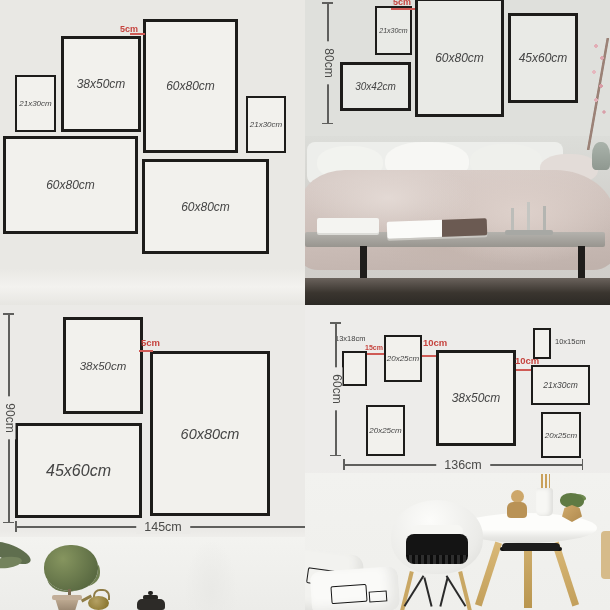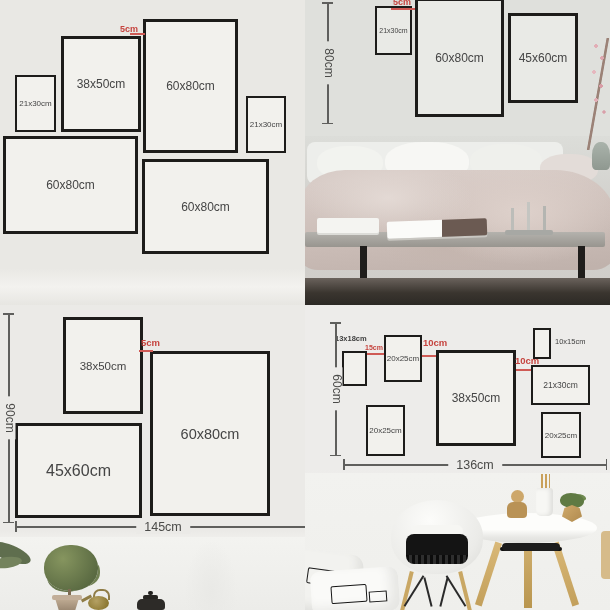--- a/index.html
+++ b/index.html
@@ -7,21 +7,21 @@
     font-family:"Liberation Sans","DejaVu Sans",sans-serif;}
   .q{position:absolute;width:305px;height:305px;overflow:hidden;}
   #q1{left:0;top:0;--bg:#e9e8e4;background:linear-gradient(#e9e8e4 0 88%,#f3f2ef 94%,#e7e6e2);}
   #q2{left:305px;top:0;--bg:#dfe0dc;background:#dfe0dc;}
   #q3{left:0;top:305px;--bg:#ebeae7;background:linear-gradient(#ebeae7 0 74%,#f2f2ef 78%,#f2f2ef);}
   #q4{left:305px;top:305px;--bg:#edecea;background:linear-gradient(#edecea 0 54%,#f1f1ee 60%,#f1f1ee);}
 
   .frame{position:absolute;box-sizing:border-box;border:3px solid #1d1c1a;background:#f2f1ed;
     display:flex;align-items:center;justify-content:center;color:#454545;}
   .frame.thin{border-width:2px;}
-  .frame span{white-space:nowrap;}
+  .frame span{white-space:nowrap;font-style:italic;}
 
   .red{position:absolute;color:#c6443f;font-weight:bold;line-height:1;}
   .redline{position:absolute;height:2px;background:#cf5a55;}
 
   .dimh{position:absolute;height:14px;}
   .dimh .bar{position:absolute;left:0;right:0;top:6px;height:1.5px;background:#5f5f5d;}
   .dimh .tl,.dimh .tr{position:absolute;top:1px;width:1.5px;height:11px;background:#5f5f5d;}
   .dimh .tl{left:0}.dimh .tr{right:0}
   .dimh .lbl{position:absolute;top:0;left:50%;transform:translateX(-50%);
     background:var(--bg);padding:0 8px;font-size:12.5px;color:#4b4b49;line-height:14px;}
@@ -98,20 +98,23 @@
         radial-gradient(3px 3px at 8px 34px,  #e6b7be 60%, rgba(0,0,0,0) 70%),
         radial-gradient(3px 3px at 15px 48px, #d89ca6 60%, rgba(0,0,0,0) 70%),
         radial-gradient(3px 3px at 10px 62px, #e2aeb6 60%, rgba(0,0,0,0) 70%),
         radial-gradient(2.5px 2.5px at 18px 74px, #d9a0aa 60%, rgba(0,0,0,0) 70%),
         linear-gradient(100deg, rgba(0,0,0,0) 46%, #9b8277 48%, #9b8277 52%, rgba(0,0,0,0) 54%);"></div>
     <div class="ab" style="left:287px;top:142px;width:18px;height:28px;background:linear-gradient(#aab3ab,#8f9890);border-radius:45% 45% 20% 20%;"></div>
 
     <div class="frame thin" style="left:70px;top:6px;width:37px;height:49px;font-size:7px;background:#e9eae6;">
         <span>21x30cm</span>
       </div>
+    <div class="frame" style="left:35px;top:62px;width:71px;height:49px;font-size:10px;background:#e9eae6;">
+        <span>30x42cm</span>
+      </div>
     <div class="frame" style="left:110px;top:-2px;width:89px;height:119px;font-size:12px;background:#e9eae6;">
         <span>60x80cm</span>
       </div>
     <div class="frame" style="left:203px;top:13px;width:70px;height:90px;font-size:12px;background:#e9eae6;">
         <span>45x60cm</span>
       </div>
     <div class="red" style="left:88px;top:-2px;font-size:9px;">5cm</div>
     <div class="redline" style="left:86px;top:8px;width:24px;height:1.5px;"></div>
     <div class="dimv" style="left:16px;top:2px;height:122px;">
       <i class="bar"></i>
@@ -196,21 +199,21 @@
         background:linear-gradient(#141414 0 70%, rgba(0,0,0,0) 70%),repeating-linear-gradient(90deg,#0c0c0c 0 3px,#2e2e2e 3px 6px);"></div>
 
       <div class="ab" style="left:-22px;top:78px;width:78px;height:62px;background:#f2f2ef;border-radius:12px;transform:rotate(8deg);box-shadow:inset -6px -6px 10px #e0e0dd;"></div>
       <div class="ab" style="left:2px;top:96px;width:26px;height:14px;border:1.5px solid #1a1a1a;border-radius:2px;transform:rotate(8deg);"></div>
       <div class="ab" style="left:6px;top:96px;width:88px;height:44px;background:#fafaf8;border-radius:10px;transform:rotate(-4deg);box-shadow:inset -8px -6px 12px #e6e6e3;"></div>
       <div class="ab" style="left:26px;top:112px;width:34px;height:16px;border:1.5px solid #161616;border-radius:2px;transform:rotate(-4deg);"></div>
       <div class="ab" style="left:64px;top:118px;width:16px;height:9px;border:1.5px solid #161616;transform:rotate(-4deg);"></div>
     </div>
 
     <div class="frame thin" style="left:37px;top:46px;width:25px;height:35px;"></div>
-    <div class="red" style="left:30px;top:30px;font-size:7.5px;color:#3f3f3f;font-weight:bold;text-align:center;">13x18cm</div>
+    <div class="red" style="left:30px;top:30px;font-size:7.5px;color:#3f3f3f;font-weight:normal;text-align:center;">13x18cm</div>
     <div class="frame thin" style="left:79px;top:30px;width:38px;height:47px;font-size:8px;">
         <span>20x25cm</span>
       </div>
     <div class="frame" style="left:131px;top:45px;width:80px;height:96px;font-size:12px;">
         <span>38x50cm</span>
       </div>
     <div class="frame thin" style="left:228px;top:23px;width:18px;height:31px;"></div>
     <div class="red" style="left:250px;top:33px;font-size:7.5px;color:#3f3f3f;font-weight:normal;">10x15cm</div>
     <div class="frame thin" style="left:226px;top:60px;width:59px;height:40px;font-size:8.5px;">
         <span>21x30cm</span>
@@ -228,21 +231,21 @@
     <div class="redline" style="left:117px;top:50px;width:14px;height:1.5px;"></div>
     <div class="red" style="left:210px;top:51px;font-size:9.5px;">10cm</div>
     <div class="redline" style="left:211px;top:64px;width:15px;height:1.5px;"></div>
 
     <div class="dimv" style="left:24px;top:17px;height:134px;">
       <i class="bar"></i>
         <i class="tt"></i>
         <i class="tb"></i>
       <span class="lbl">60cm</span>
     </div>
-    <div class="dimh" style="left:38px;top:153px;width:264px;">
+    <div class="dimh" style="left:38px;top:153px;width:240px;">
       <i class="bar"></i>
         <i class="tl"></i>
         <i class="tr"></i>
       <span class="lbl">136cm</span>
     </div>
   </div>
 
 </div>
 
 </body></html>

